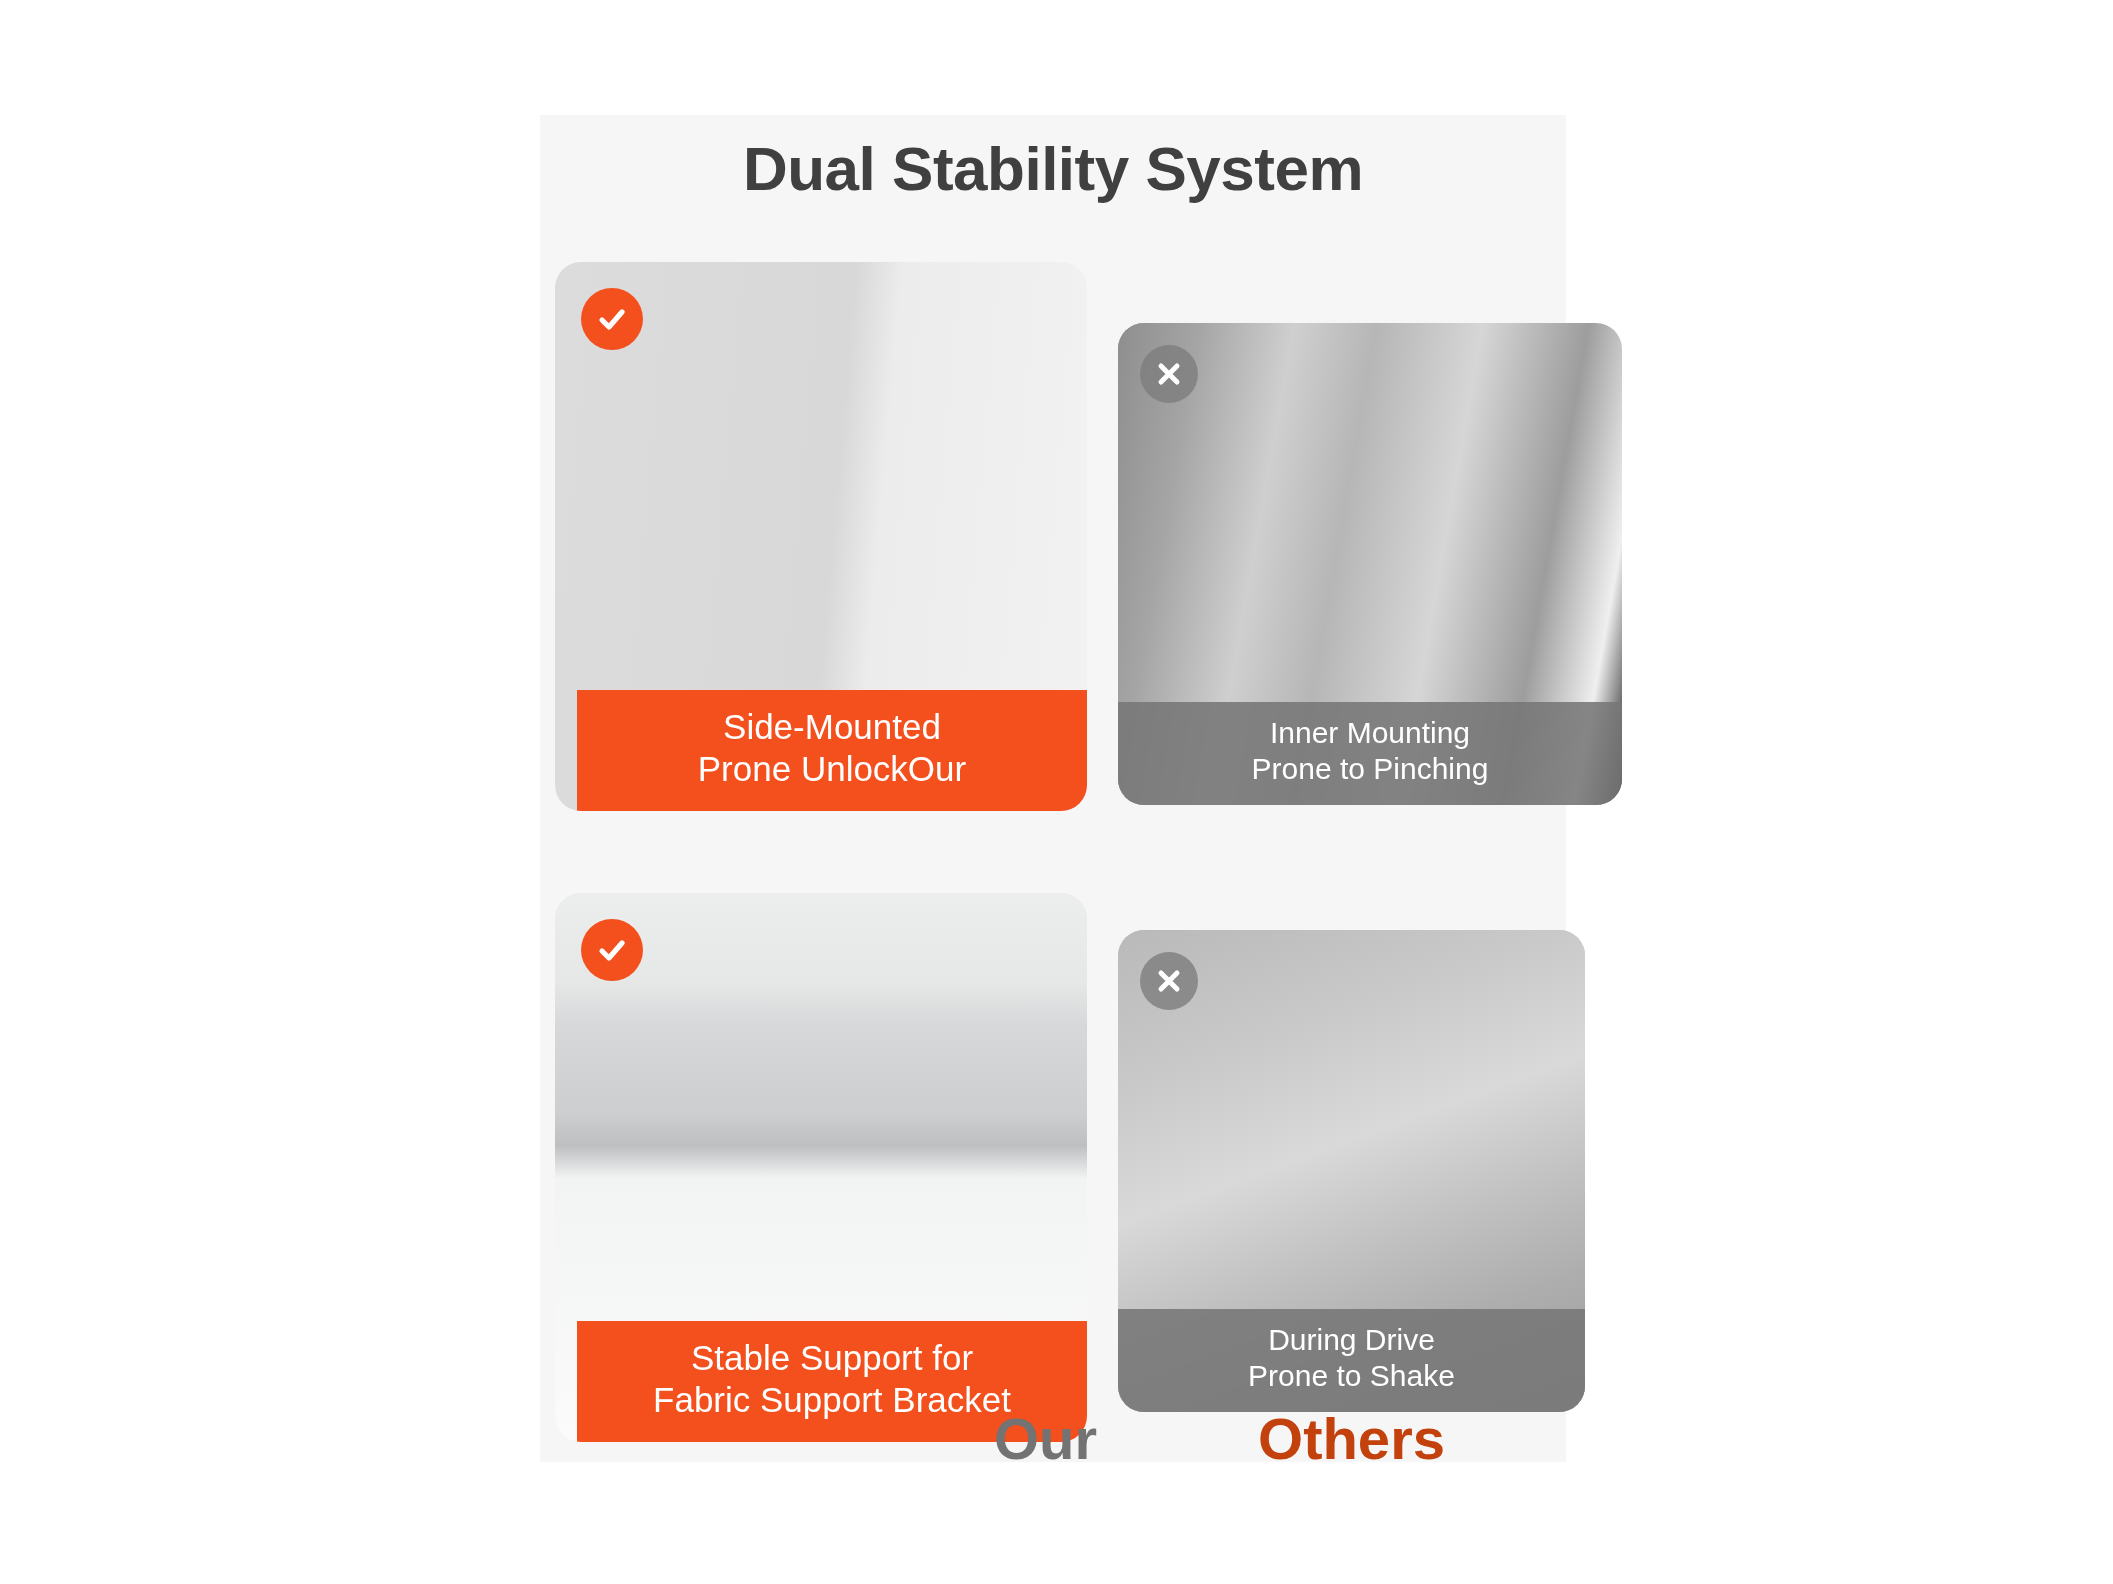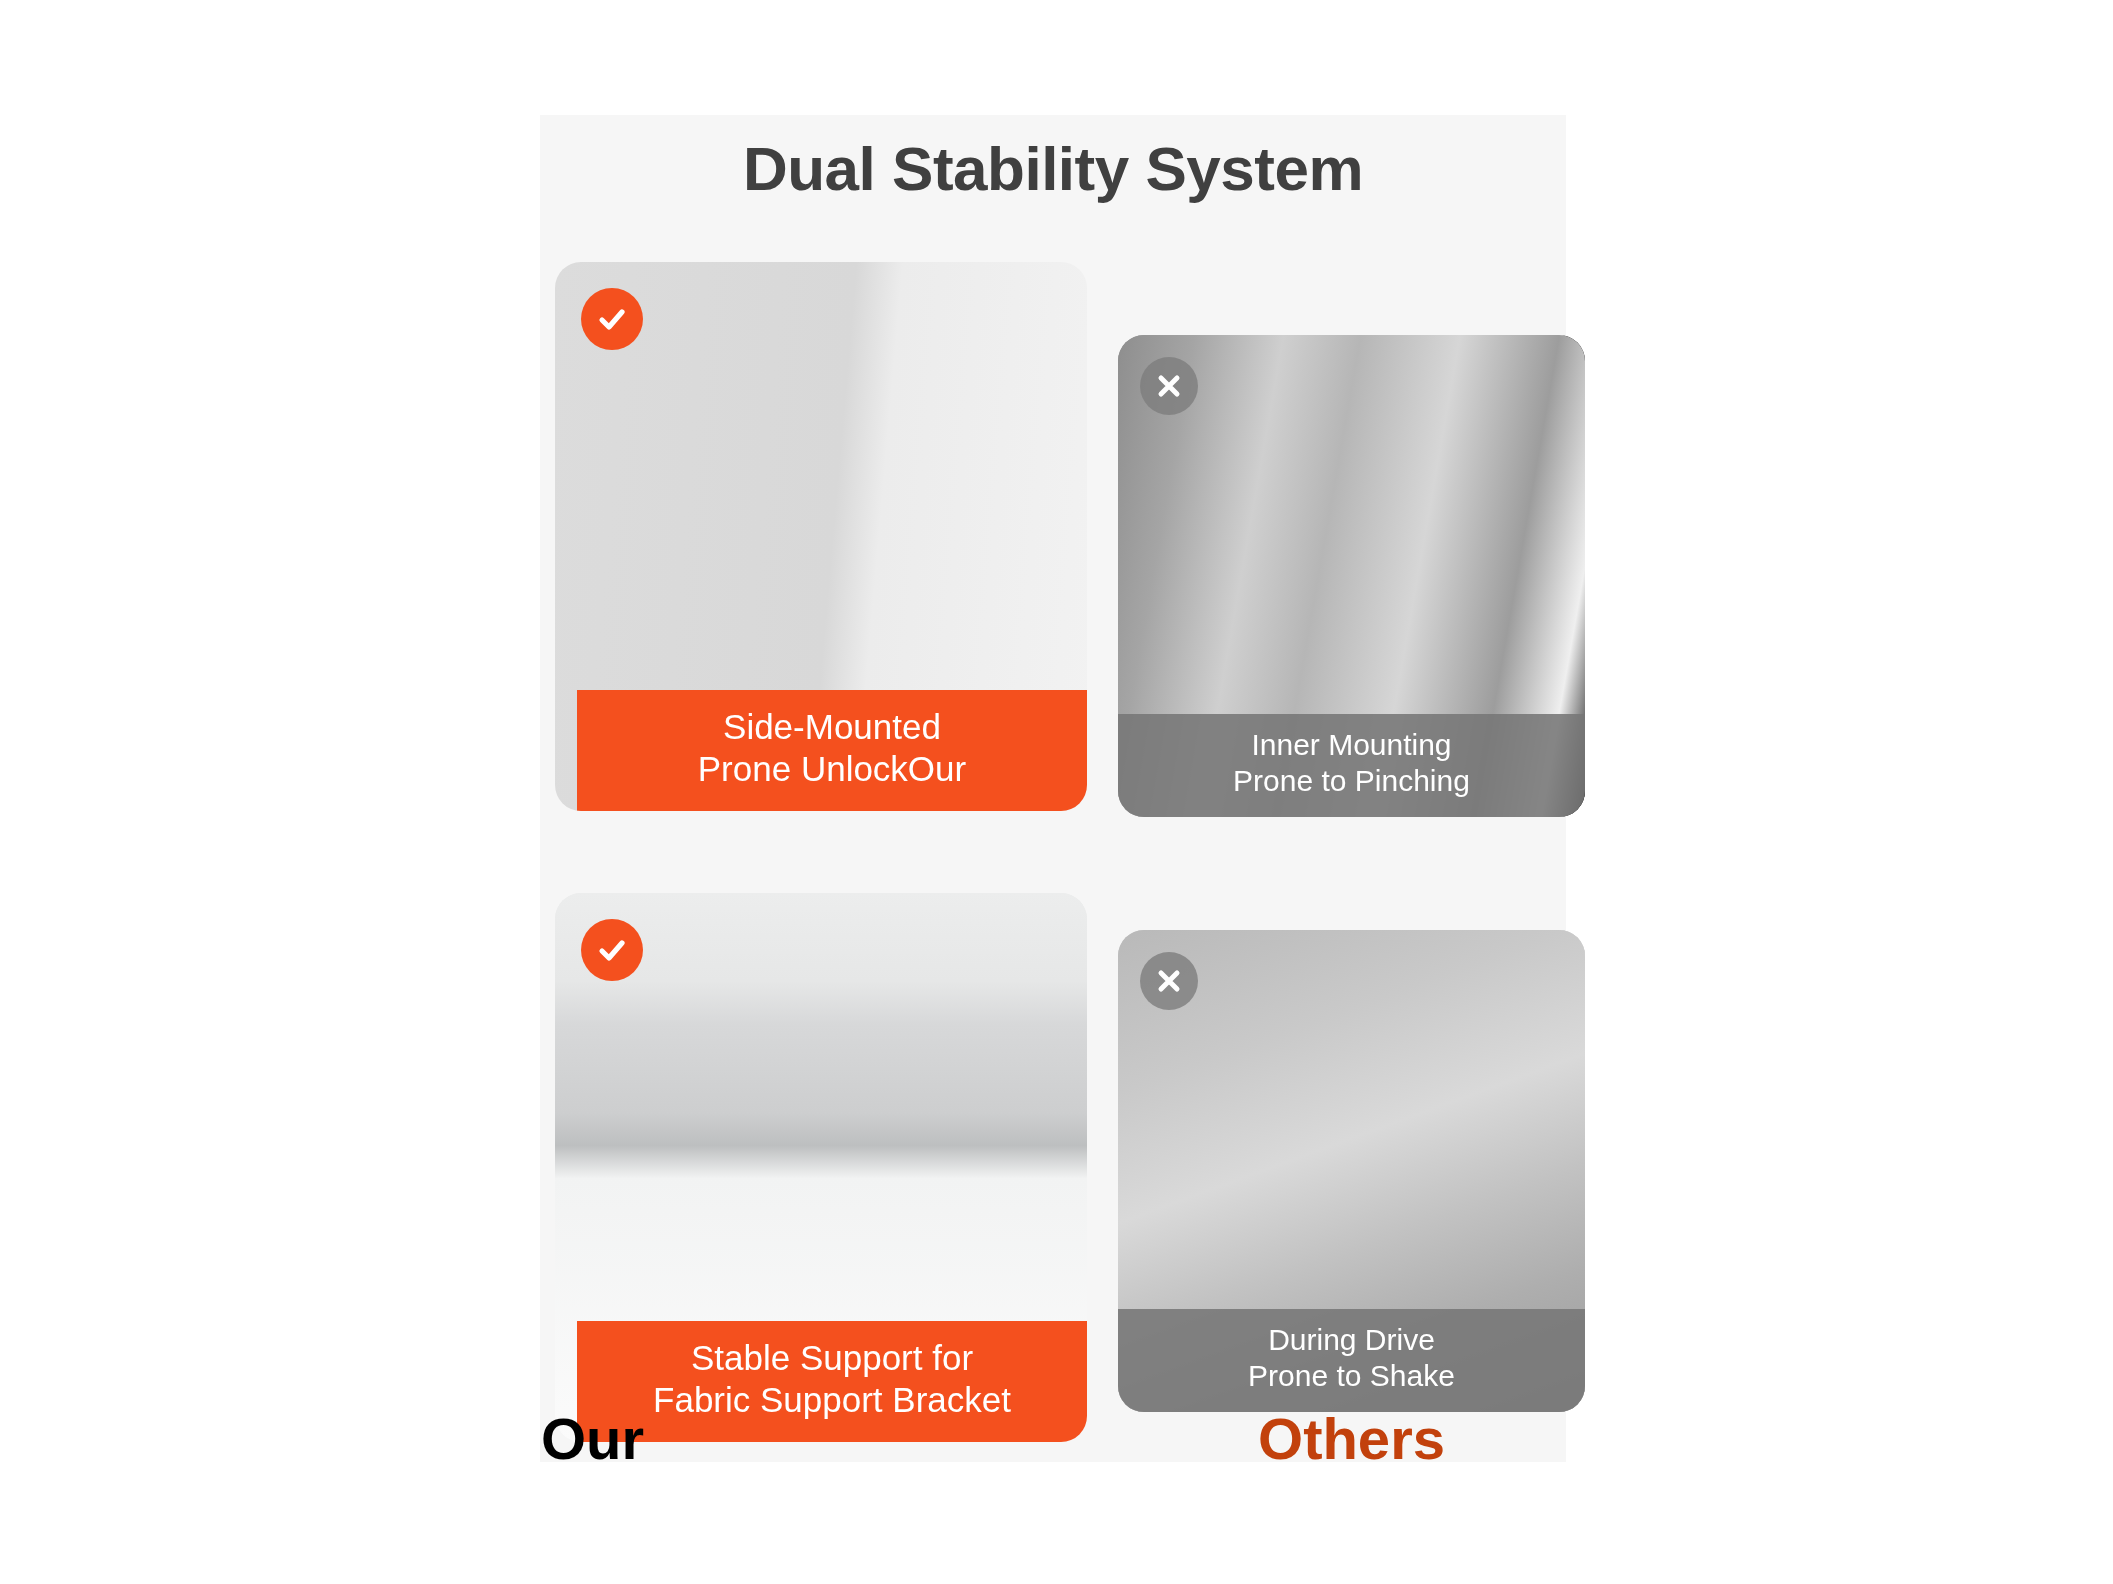--- a/index.html
+++ b/index.html
@@ -44,21 +44,21 @@
     overflow:hidden;
   }
 
   
   .card-our{width:532px;height:549px;left:15px;}
   .card-our.r1{top:147px;}
   .card-our.r2{top:778px;}
 
   
   .card-other{width:467px;height:482px;left:578px;}
-  .card-other.r1{top:220px;}
+  .card-other.r1{top:208px;padding-left:37px;}
   .card-other.r2{top:815px;}
 
   
   .caption{
     position:absolute;
     left:0;right:0;bottom:0;
     box-sizing:border-box;
     color:#ffffff;
     text-align:center;
     line-height:1.18;
@@ -96,21 +96,21 @@
     width:1026px;height:70px;
   }
   .foot-label{
     position:absolute;
     bottom:0;
     font-size:58px;
     font-weight:bold;
     line-height:1;
     white-space:nowrap;
   }
-  .foot-our{left:1px;width:532px;text-align:left;color:#000000;}
+  .foot-our{left:25px;width:532px;text-align:right;color:#737373;}
   .foot-other{left:578px;width:467px;text-align:center;color:#c2410c;}
 
   
   .ph{position:absolute;inset:0;}
 
   
   .p1-bg{position:absolute;inset:0;background:
       linear-gradient(95deg,#dcdcdc 0%,#d8d8d8 52%,#ececec 60%,#f2f2f2 100%);}
   
   .p2-bg{position:absolute;inset:0;background:

